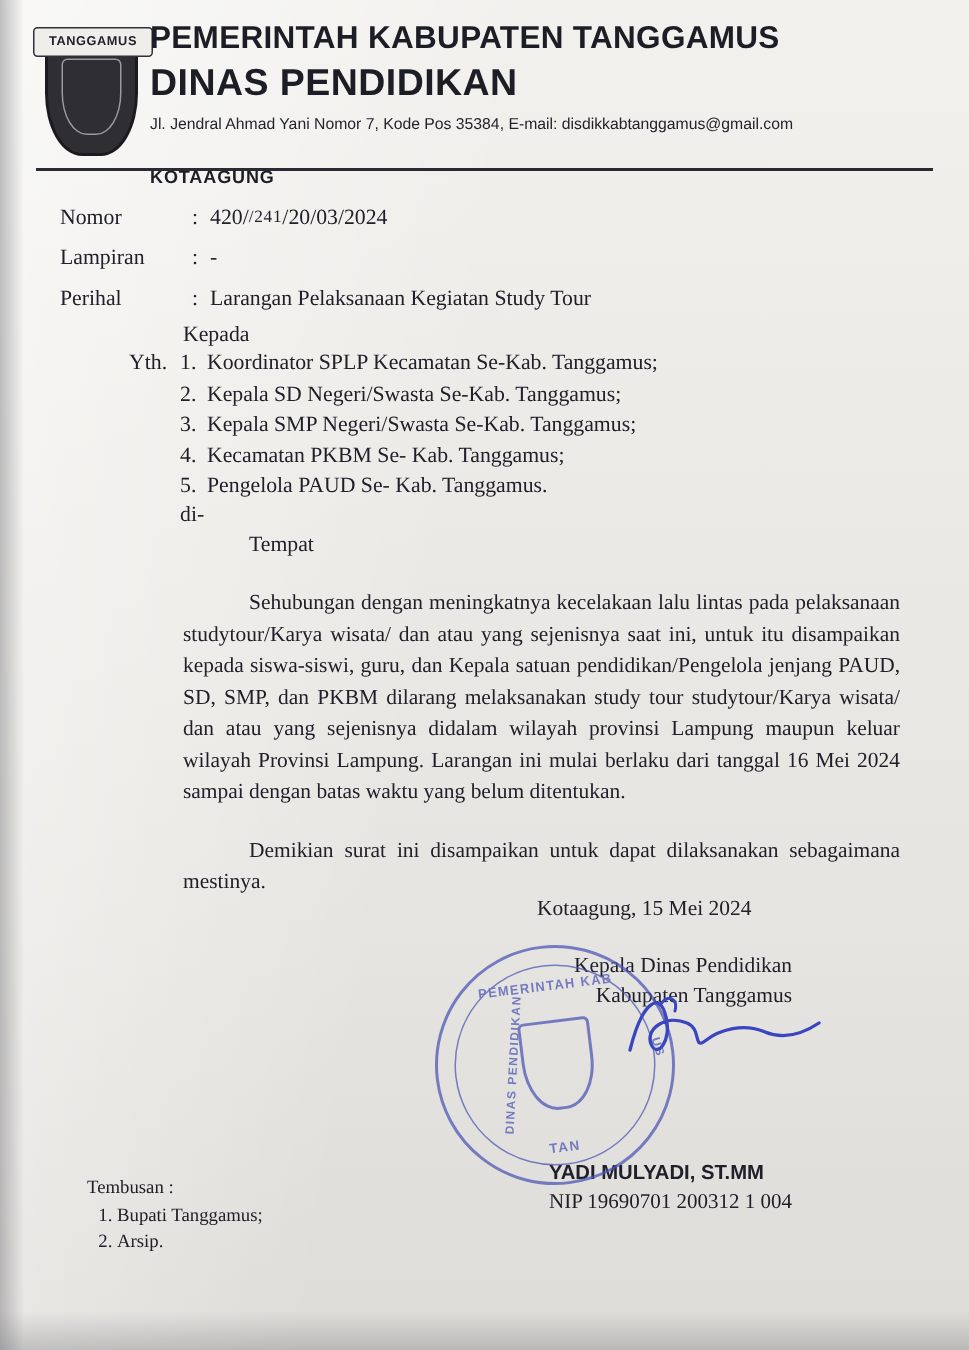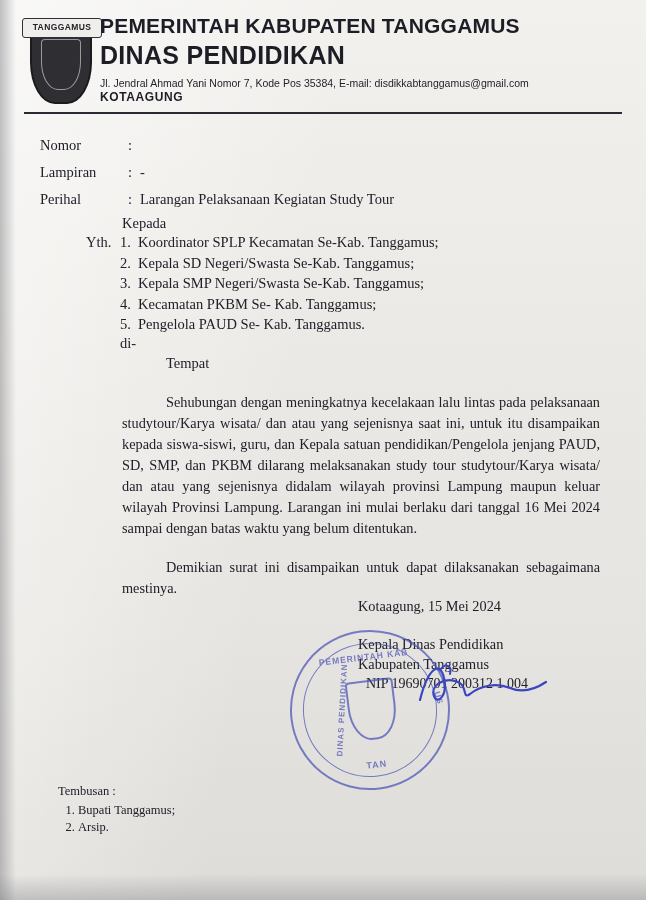--- a/index.html
+++ b/index.html
@@ -115,21 +115,21 @@
   .head-line3 {
     font-family: "Liberation Sans", sans-serif;
     font-size: 10.5px;
     margin-top: 7px;
     color: #23232c;
   }
   .head-line4 {
     font-family: "Liberation Sans", sans-serif;
     font-weight: bold;
     font-size: 12px;
-    margin-top: 1px;
+    margin-top: 22px;
     letter-spacing: 0.6px;
     color: #1d1d26;
   }
   .rule {
     position: absolute;
     left: 24px;
     right: 24px;
     top: 112px;
     height: 0;
     border-top: 2px solid #2a2a33;
@@ -198,21 +198,21 @@
 
   
   .sign {
     position: absolute;
     left: 358px;
     top: 596px;
     font-size: 14.3px;
     line-height: 20px;
   }
   .sign .city { margin-bottom: 18px; }
-  .sign .role { margin-left: 0; }
+  .sign .role { margin-left: 24px; text-align: right; }
   .sign .name {
     font-family: "Liberation Sans", sans-serif;
     font-weight: bold;
     font-size: 13.5px;
     margin-top: 98px;
     margin-left: 8px;
   }
   .sign .nip {
     font-size: 14px;
     margin-left: 8px;
@@ -322,20 +322,21 @@
         <div class="head-line3">Jl. Jendral Ahmad Yani Nomor 7, Kode Pos 35384, E-mail: disdikkabtanggamus@gmail.com</div>
         <div class="head-line4">KOTAAGUNG</div>
       </div>
     </div>
     <div class="rule"></div>
 
     <div class="meta">
       <div class="meta-row">
         <div class="meta-label">Nomor</div>
         <div class="meta-colon">:</div>
+        <div class="meta-value"><span>420/</span><span class="num-seq">/241</span><span>/20/03/2024</span></div>
       </div>
       <div class="meta-row">
         <div class="meta-label">Lampiran</div>
         <div class="meta-colon">:</div>
         <div class="meta-value">-</div>
       </div>
       <div class="meta-row">
         <div class="meta-label">Perihal</div>
         <div class="meta-colon">:</div>
         <div class="meta-value italic">Larangan Pelaksanaan Kegiatan Study Tour</div>
@@ -375,20 +376,21 @@
 
     <div class="body-block">
       <p>Sehubungan dengan meningkatnya kecelakaan lalu lintas pada pelaksanaan studytour/Karya wisata/ dan atau yang sejenisnya saat ini, untuk itu disampaikan kepada siswa-siswi, guru, dan Kepala satuan pendidikan/Pengelola jenjang PAUD, SD, SMP, dan PKBM dilarang melaksanakan study tour studytour/Karya wisata/ dan atau yang sejenisnya didalam wilayah provinsi Lampung maupun keluar wilayah Provinsi Lampung. Larangan ini mulai berlaku dari tanggal 16 Mei 2024 sampai dengan batas waktu yang belum ditentukan.</p>
       <p>Demikian surat ini disampaikan untuk dapat dilaksanakan sebagaimana mestinya.</p>
     </div>
 
     <div class="sign">
       <div class="city">Kotaagung, 15 Mei 2024</div>
       <div class="role">Kepala Dinas Pendidikan</div>
       <div class="role">Kabupaten Tanggamus</div>
+      <div class="name">YADI MULYADI, ST.MM</div>
       <div class="nip">NIP 19690701 200312 1 004</div>
     </div>
 
     <div class="stamp">
       <div class="inner-shield"></div>
       <div class="stamp-text">
         <div class="t-top">PEMERINTAH KAB</div>
         <div class="t-bot">TAN</div>
         <div class="t-left">DINAS PENDIDIKAN</div>
         <div class="t-right">US</div>

